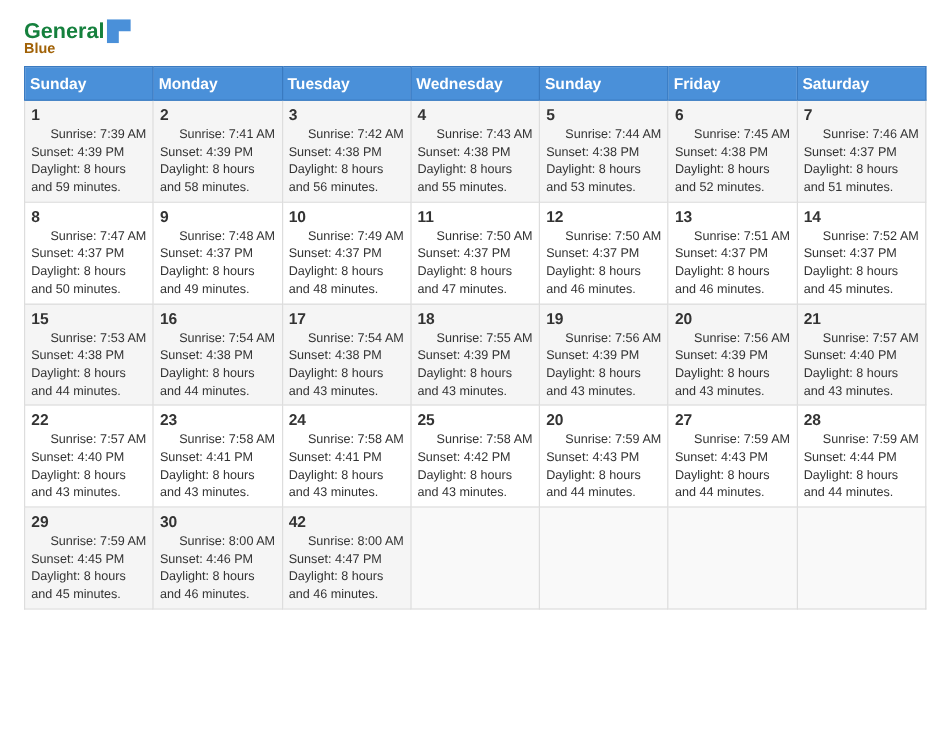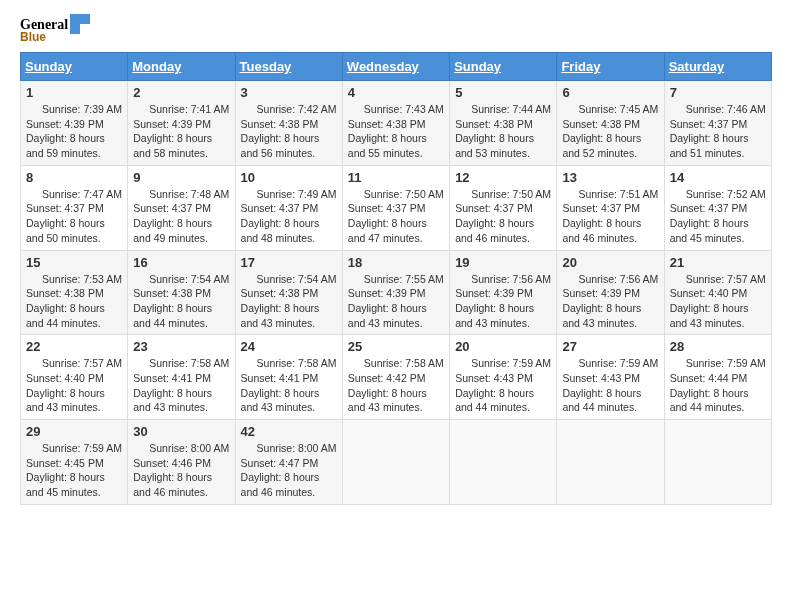--- a/index.html
+++ b/index.html
@@ -15,24 +15,23 @@
       justify-content: space-between;
       align-items: flex-start;
       margin-bottom: 8px;
     }
     .logo {
       display: flex;
       flex-direction: column;
       align-items: flex-start;
     }
     .logo-text-general {
-      font-size: 14px;
+      font-size: 18px;
       font-weight: bold;
-      color: #000000;
-      font-family: Liberation Serif, serif;
+      color: #15803d;
     }
     .logo-text-blue {
       font-size: 12px;
       font-weight: bold;
       color: #a16207;
     }
     .logo-row {
       display: flex;
       align-items: center;
     }
@@ -49,21 +48,20 @@
       color: #555;
     }
     table {
       width: 100%;
       border-collapse: collapse;
       font-size: 11px;
     }
     thead tr {
       background: #4a90d9;
       color: #fff;
-      text-decoration: underline;
     }
     thead th {
       padding: 6px 4px;
       text-align: left;
       font-size: 13px;
       font-weight: bold;
       border: 1px solid #3a7ac0;
     }
     tbody tr {
       background: #fff;

